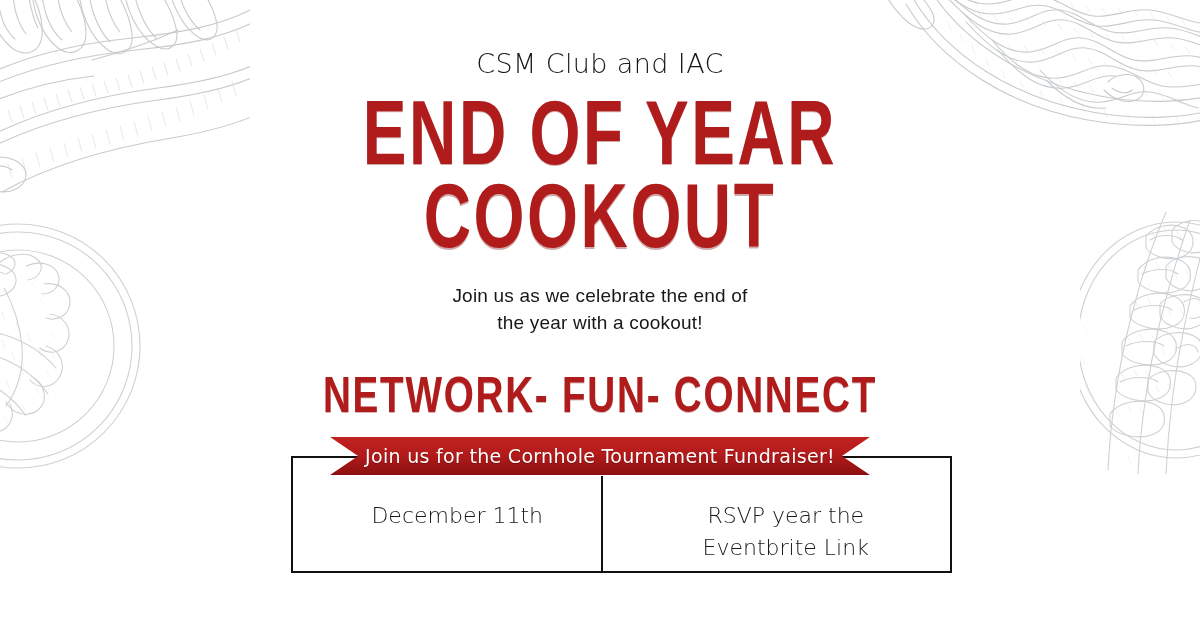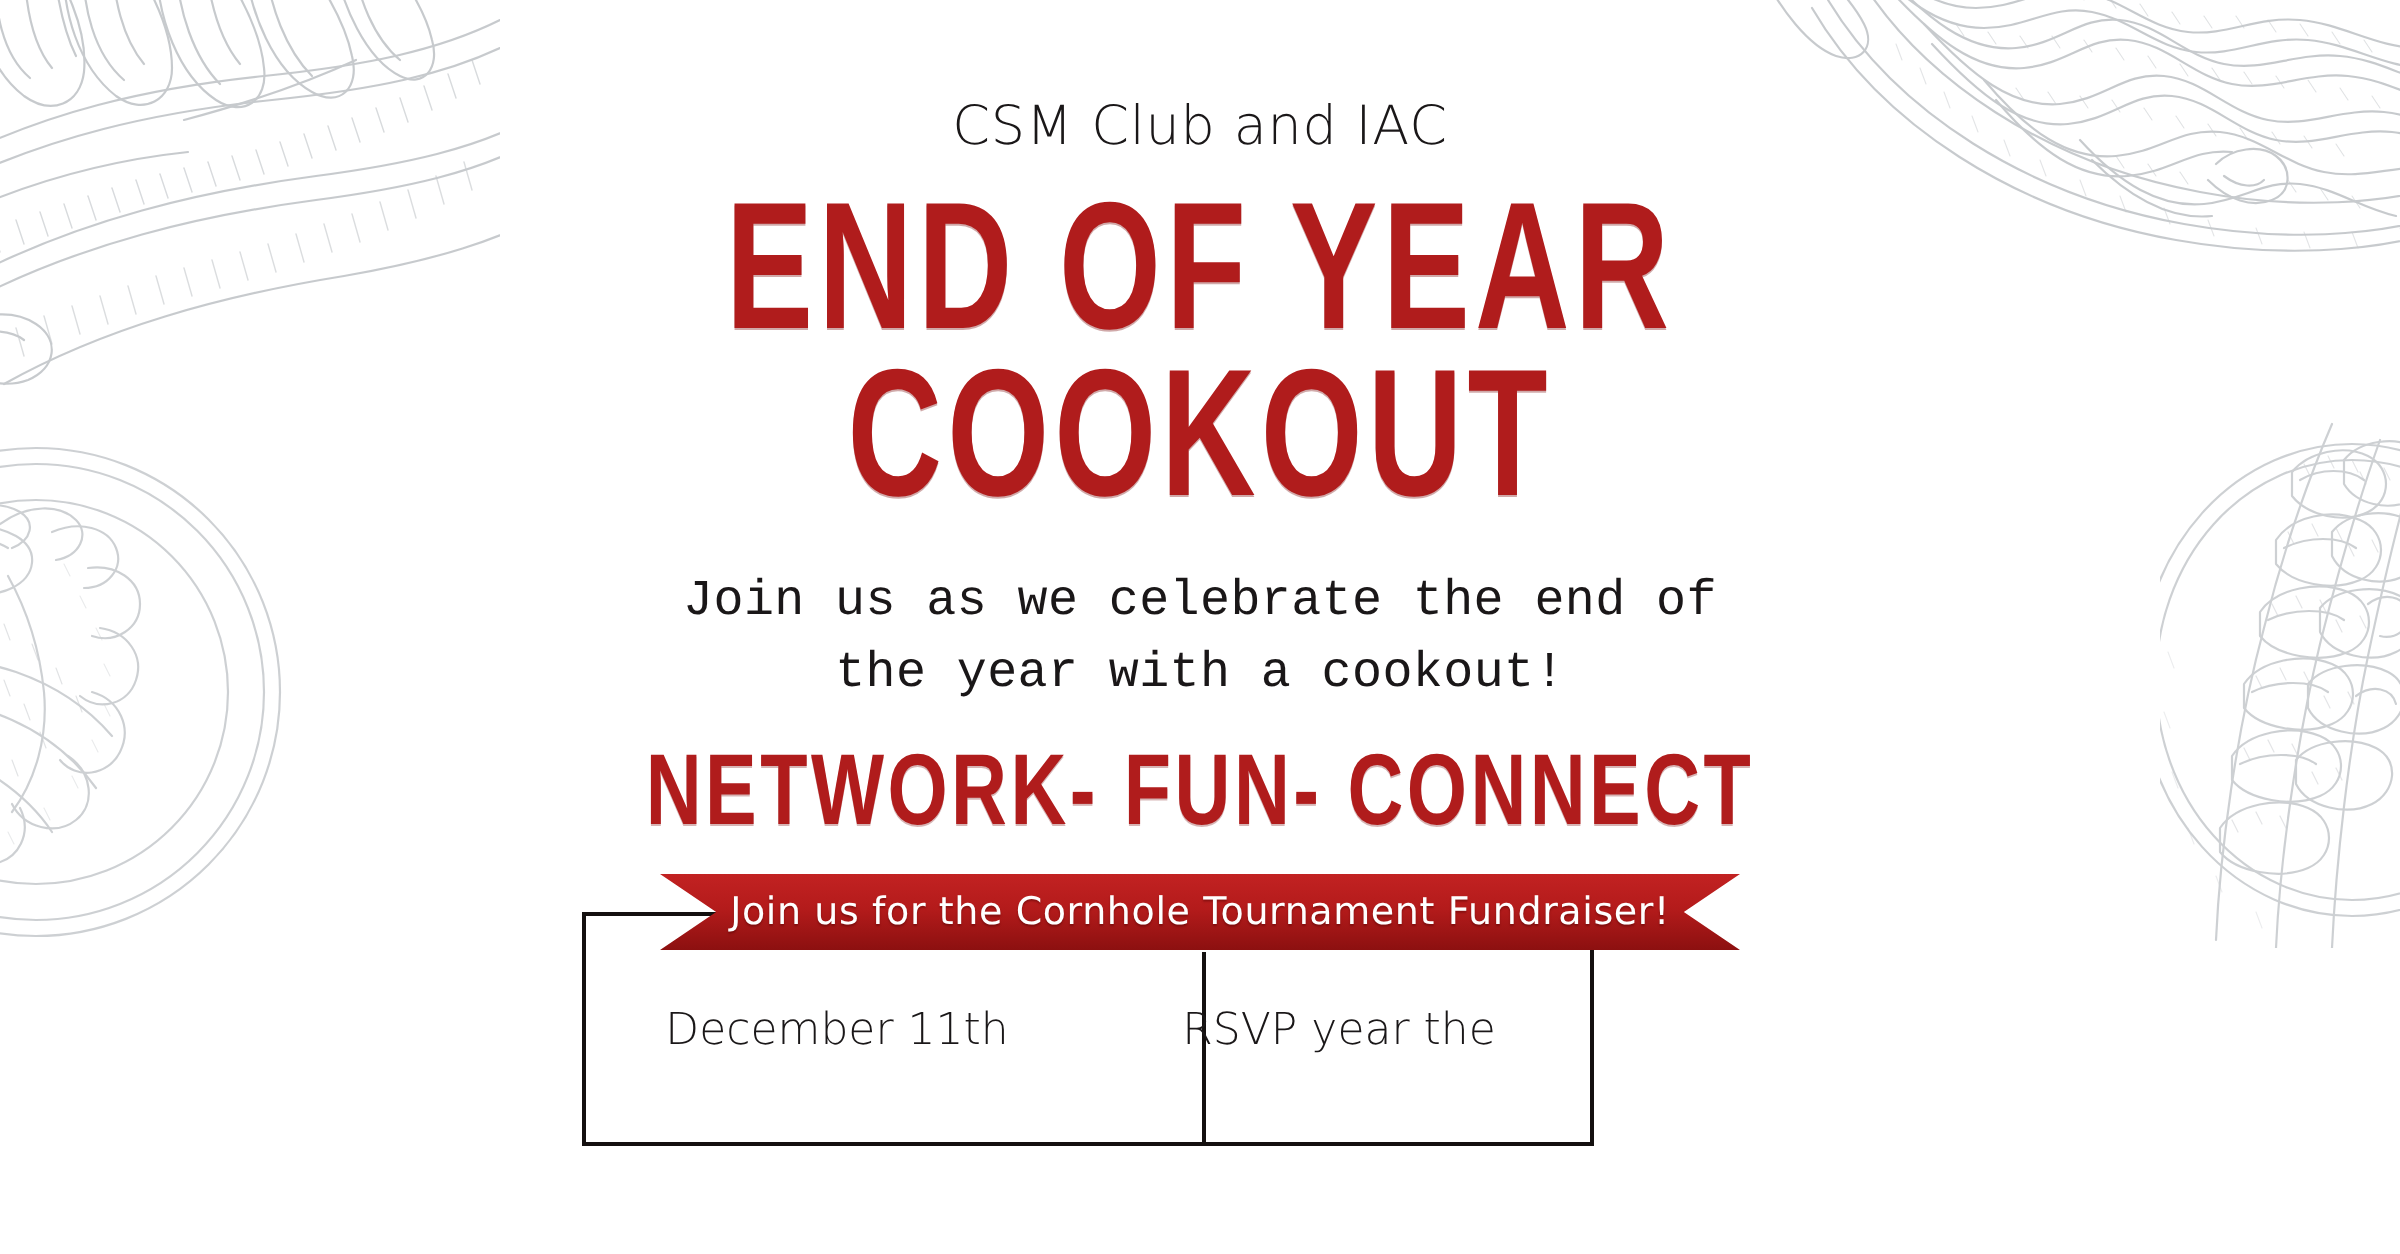--- a/index.html
+++ b/index.html
@@ -65,26 +65,26 @@
     transform-origin: 50% 0;
     text-shadow: 0 1px 0 rgba(120,10,10,0.35);
   }
   #headline .l1 { display: block; }
   #headline .l2 { display: block; }
 
   #subtext {
     position: absolute;
     left: 0; right: 0;
     top: 283px;
-    font-size: 25px;
+    font-size: 19px;
     line-height: 1.42;
     color: #1a1718;
     font-weight: 300;
     letter-spacing: 0.2px;
-    font-family: Liberation Mono, monospace;
+    font-family: Liberation Sans, sans-serif;
   }
   #subtext .l1 { display: block; }
   #subtext .l2 { display: block; }
 
   #tagline {
     position: absolute;
     left: 0; right: 0;
     top: 366px;
     color: #B01C1C;
     font-family: "Liberation Sans Narrow", "Liberation Sans", sans-serif;
@@ -94,21 +94,21 @@
     transform: scaleX(0.86) scaleY(1.12);
     transform-origin: 50% 0;
     text-shadow: 0 1px 0 rgba(120,10,10,0.3);
   }
 
   
   #info-box {
     position: absolute;
     left: 291px;
     top: 456px;
-    width: 506px;
+    width: 661px;
     height: 117px;
     border: 2px solid #14100f;
     box-sizing: border-box;
     background: transparent;
   }
 
   #info-divider {
     position: absolute;
     left: 308px;
     top: 18px;
@@ -517,20 +517,21 @@
     <div id="tagline">NETWORK- FUN- CONNECT</div>
 
     <div id="info-box">
       <div id="info-divider"></div>
       <div id="info-cells">
         <div class="info-cell">
           <span class="l1">December 11th</span>
         </div>
         <div class="info-cell">
           <span class="l1">RSVP year the</span>
+          <span class="l2">Eventbrite Link</span>
         </div>
       </div>
     </div>
 
     <div id="ribbon-wrap">
       <div class="ribbon-shape"></div>
       <div id="ribbon-label">Join us for the Cornhole Tournament Fundraiser!</div>
     </div>
 
   </div>

